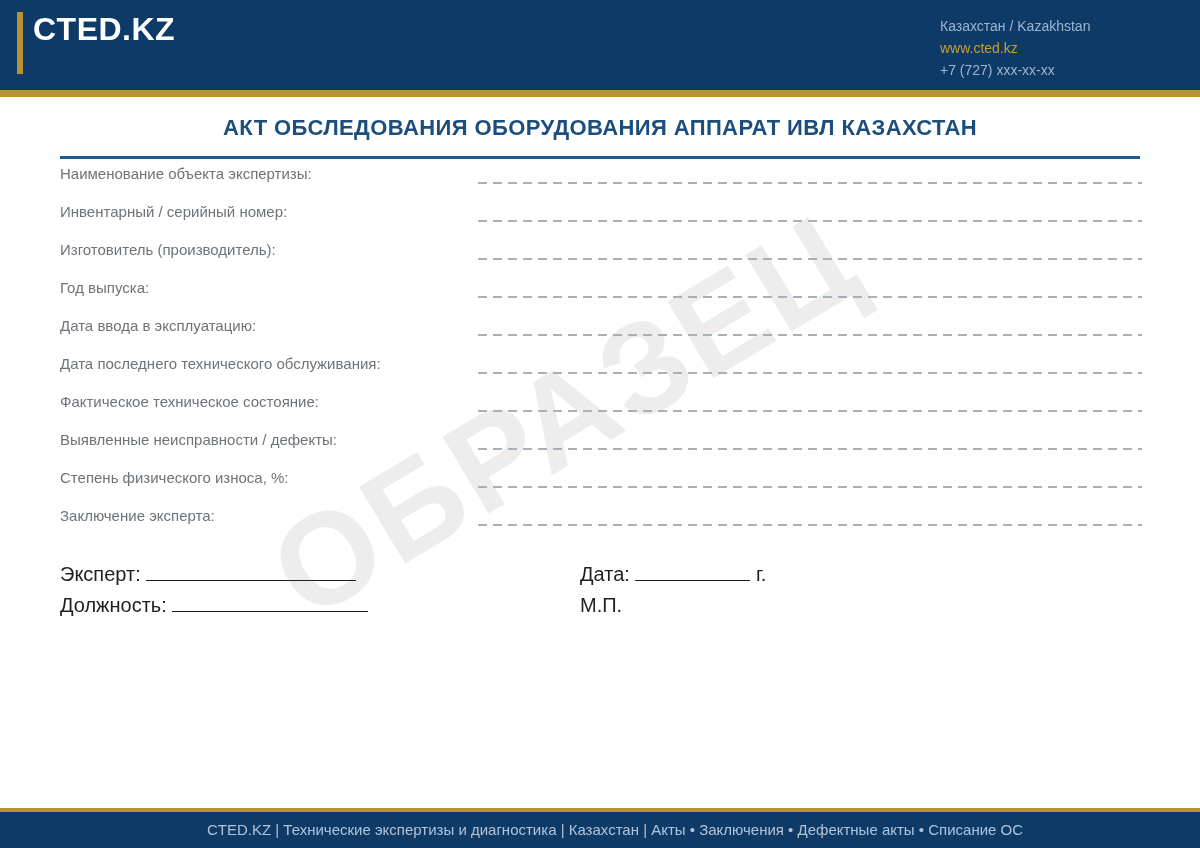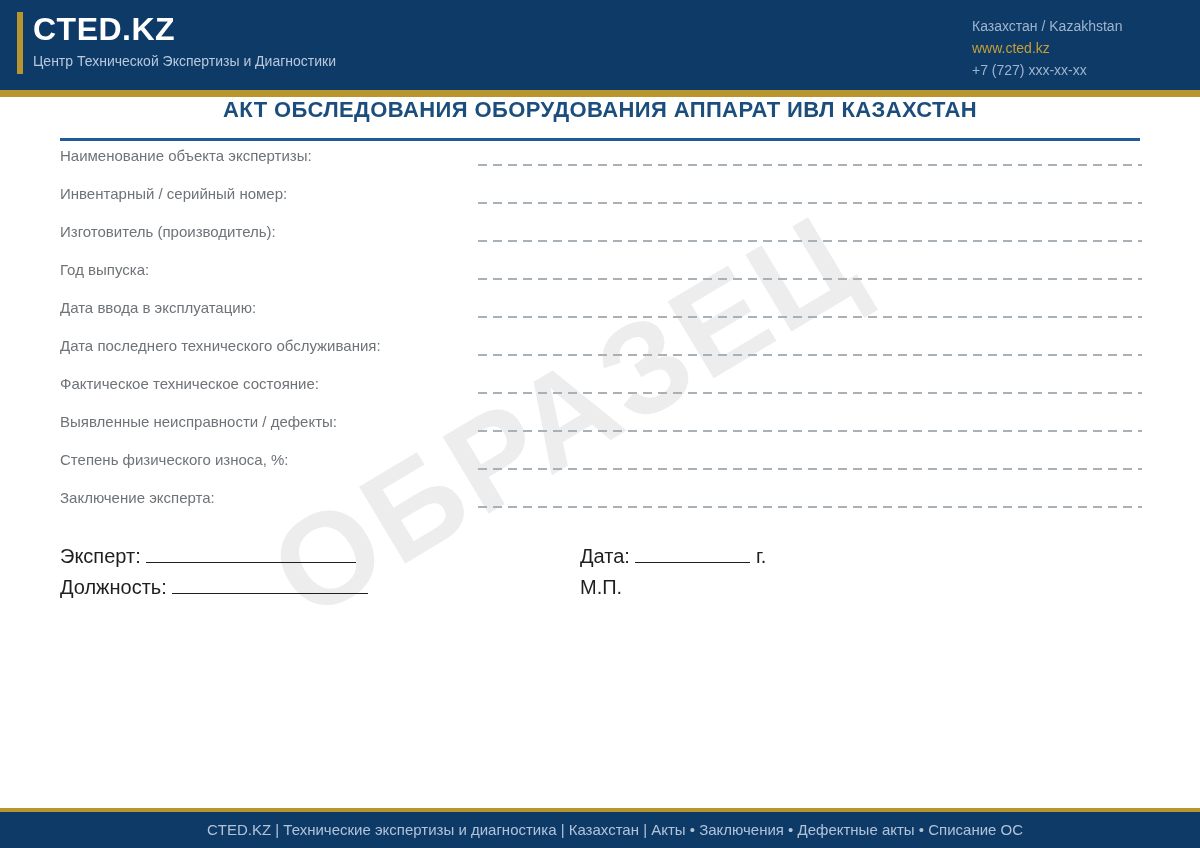--- a/index.html
+++ b/index.html
@@ -20,29 +20,29 @@
   body{font-family:"Liberation Sans",sans-serif;background:#ffffff;}
   .page{position:relative;width:1200px;height:848px;background:#ffffff;overflow:hidden;}
 
   
   .header{position:relative;width:100%;height:90px;background:var(--navy);}
   .header-left{position:absolute;left:17px;top:10px;display:flex;}
   .logo-bar{width:6px;height:62px;background:var(--gold);margin-right:10px;margin-top:2px;}
   .logo-text-wrap{display:flex;flex-direction:column;}
   .logo{color:#ffffff;font-size:32px;font-weight:bold;line-height:38px;letter-spacing:0.5px;}
   .tagline{color:var(--tagline);font-size:14px;margin-top:5px;}
-  .header-right{position:absolute;left:972px;top:15px;font-size:14px;line-height:22px;}
+  .header-right{position:absolute;left:940px;top:15px;font-size:14px;line-height:22px;}
   .hr-region{color:var(--muted-blue);}
   .hr-site{color:var(--link-gold);cursor:pointer;}
   .hr-phone{color:var(--muted-blue);}
   .gold-strip{width:100%;height:7px;background:var(--gold);}
 
   
   .doc{position:relative;z-index:1;padding:0 60px;}
-  .doc-title{text-align:center;color:var(--title-blue);font-size:22px;font-weight:bold;letter-spacing:0.4px;line-height:26px;}
+  .doc-title{margin-top:18px;text-align:center;color:var(--title-blue);font-size:22px;font-weight:bold;letter-spacing:0.4px;line-height:26px;}
   .doc-divider{margin-top:15px;height:3px;background:var(--divider-blue);}
 
   .fields{margin-top:4px;}
   .field-row{position:relative;height:38px;}
   .field-label{position:absolute;left:0;top:2px;font-size:15px;color:var(--label-gray);}
   .field-line{position:absolute;left:418px;right:-2px;top:19px;height:2px;
     background:repeating-linear-gradient(90deg,var(--dash-gray) 0 9px,transparent 9px 15px);}
 
   
   .sig{margin-top:20px;position:relative;color:var(--sig-dark);font-size:20px;}
@@ -69,21 +69,20 @@
 </head>
 <body>
 
 <div class="page">
 
   <div class="header">
     <div class="header-left">
       <div class="logo-bar"></div>
       <div class="logo-text-wrap">
         <div class="logo">CTED.KZ</div>
-        <div class="tagline">Центр Технической Экспертизы и Диагностики</div>
       </div>
     </div>
     <div class="header-right">
       <div class="hr-region">Казахстан / Kazakhstan</div>
       <div class="hr-site">www.cted.kz</div>
       <div class="hr-phone">+7 (727) xxx-xx-xx</div>
     </div>
   </div>
   <div class="gold-strip"></div>
 

